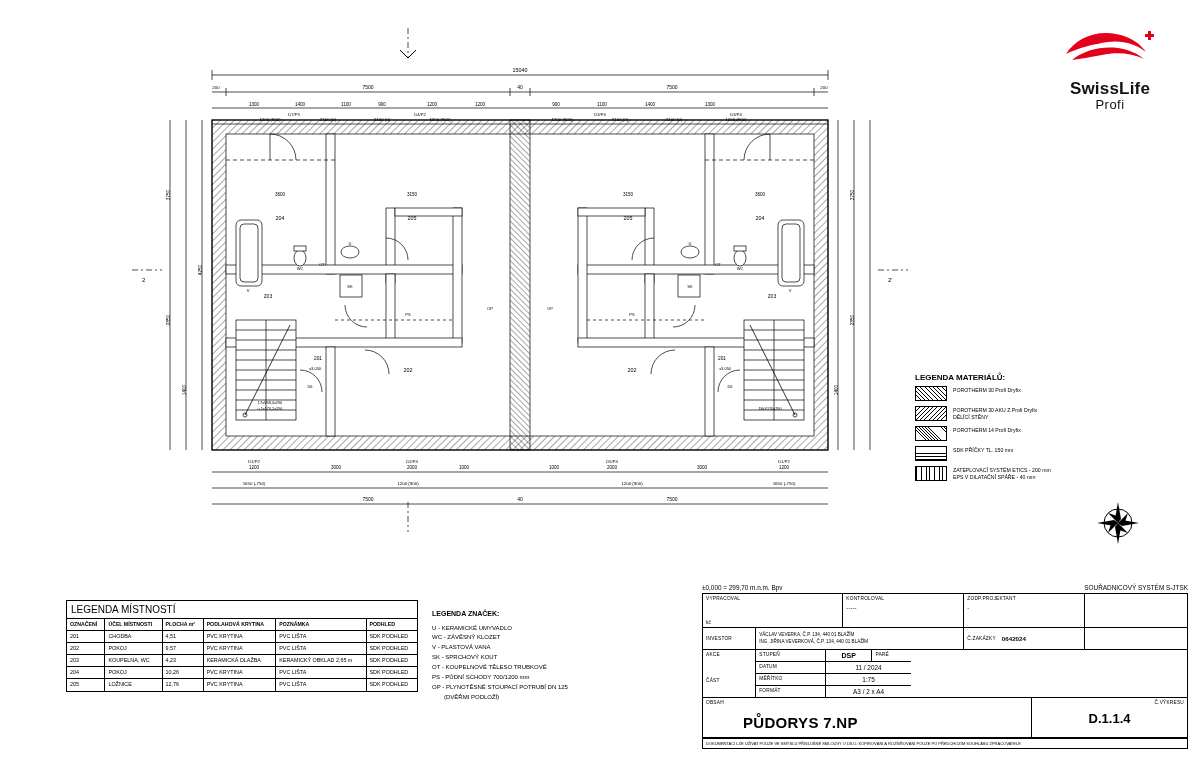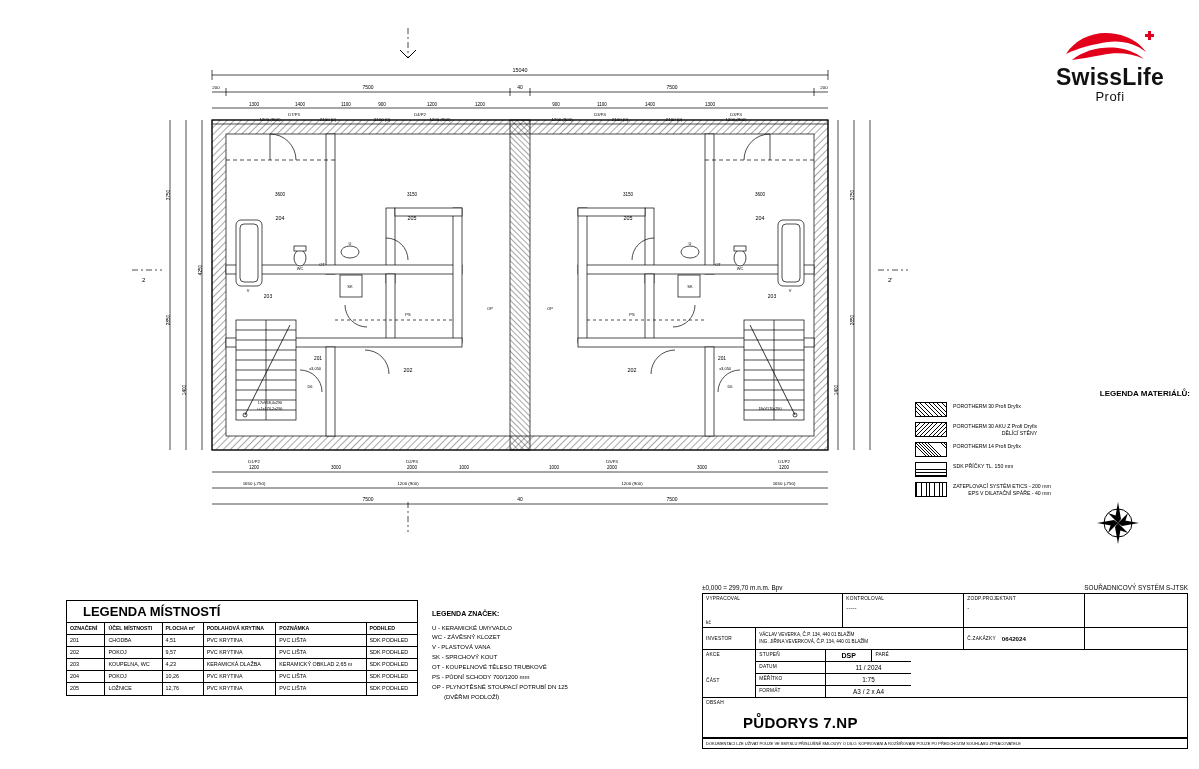--- a/index.html
+++ b/index.html
@@ -2,40 +2,40 @@
 <html><head>
 <meta charset="utf-8">
 <style>
   html,body{margin:0;padding:0;background:#ffffff;}
   body{width:1199px;height:769px;position:relative;overflow:hidden;
        font-family:"Liberation Sans",sans-serif;color:#000;}
   .abs{position:absolute;}
   
   #logo{left:1040px;top:28px;width:140px;height:80px;text-align:center;}
   #logo .mark{width:100%;height:34px;display:flex;align-items:center;justify-content:center;}
-  #logo .name{font-size:23px;font-weight:bold;letter-spacing:.2px;color:#111;margin-top:4px;line-height:1;}
+  #logo .name{font-size:17px;font-weight:bold;letter-spacing:.2px;color:#111;margin-top:18px;line-height:1;}
   #logo .sub{font-size:13px;color:#111;margin-top:1px;line-height:1;letter-spacing:.5px;}
   
   #plan{left:150px;top:20px;width:740px;height:520px;}
   
-  #matleg{left:915px;top:389px;width:275px;text-align:right;}
+  #matleg{left:915px;top:373px;width:275px;}
   #matleg .ttl{font-size:8px;font-weight:bold;margin-bottom:4px;}
   #matleg .row{display:flex;align-items:flex-start;margin-bottom:5px;}
   #matleg .sw{width:30px;height:13px;border:1px solid #000;margin-right:6px;flex:none;}
   #matleg .tx{font-size:5.2px;line-height:1.35;padding-top:1px;}
   .s1{background:repeating-linear-gradient(45deg,#000 0 .6px,#fff .6px 3px);}
   .s2{background:repeating-linear-gradient(-45deg,#000 0 .6px,#fff .6px 3px);}
   .s3{background:repeating-linear-gradient(45deg,#000 0 .5px,#fff .5px 2.2px);}
   .s4{background:repeating-linear-gradient(0deg,#000 0 .6px,#fff .6px 3.2px);}
   .s5{background:repeating-linear-gradient(90deg,#000 0 .6px,#fff .6px 2.6px);}
   
   #compass{left:1095px;top:500px;width:46px;height:46px;}
   
   #roomleg{left:66px;top:600px;width:352px;}
-  #roomleg .cap{font-size:13px;font-weight:bold;border:1px solid #000;border-bottom:none;padding:3px 16px;}
+  #roomleg .cap{font-size:10px;font-weight:normal;border:1px solid #000;border-bottom:none;padding:3px 4px;}
   #roomleg table{border-collapse:collapse;width:100%;font-size:5.4px;}
   #roomleg th,#roomleg td{border:1px solid #000;padding:2.6px 3px;text-align:left;line-height:1.1;}
   #roomleg th{font-weight:bold;font-size:5.2px;}
   
   #symleg{left:432px;top:608px;width:250px;font-size:6px;line-height:1.65;}
   #symleg .ttl{font-weight:bold;font-size:7px;margin-bottom:4px;}
   
   #tb{left:702px;top:584px;width:486px;height:172px;}
   #tbtop{display:flex;justify-content:space-between;font-size:6.4px;padding-bottom:2px;}
   #tbbox{border:1px solid #000;width:100%;height:156px;box-sizing:border-box;display:flex;flex-direction:column;}
@@ -504,17 +504,21 @@
             </div>
           </div>
       </div>
     </div>
 
     <div class="trow" style="height:40px">
       <div class="cell" style="width:68%;position:relative">
         <div class="lbl">OBSAH</div>
         <div class="huge" style="position:absolute;left:40px;bottom:6px">PŮDORYS 7.NP</div>
       </div>
+      <div class="cell" style="width:32%;position:relative">
+        <div class="lbl" style="text-align:right">Č.VÝKRESU</div>
+        <div style="font-size:13px;font-weight:bold;text-align:center;margin-top:6px">D.1.1.4</div>
+      </div>
     </div>
 
     <div class="foot">DOKUMENTACI LZE UŽÍVAT POUZE VE SMYSLU PŘÍSLUŠNÉ SMLOUVY O DÍLO. KOPÍROVÁNÍ A ROZŠIŘOVÁNÍ POUZE PO PŘEDCHOZÍM SOUHLASU ZPRACOVATELE</div>
   </div>
 </div>
 
 </body></html>

